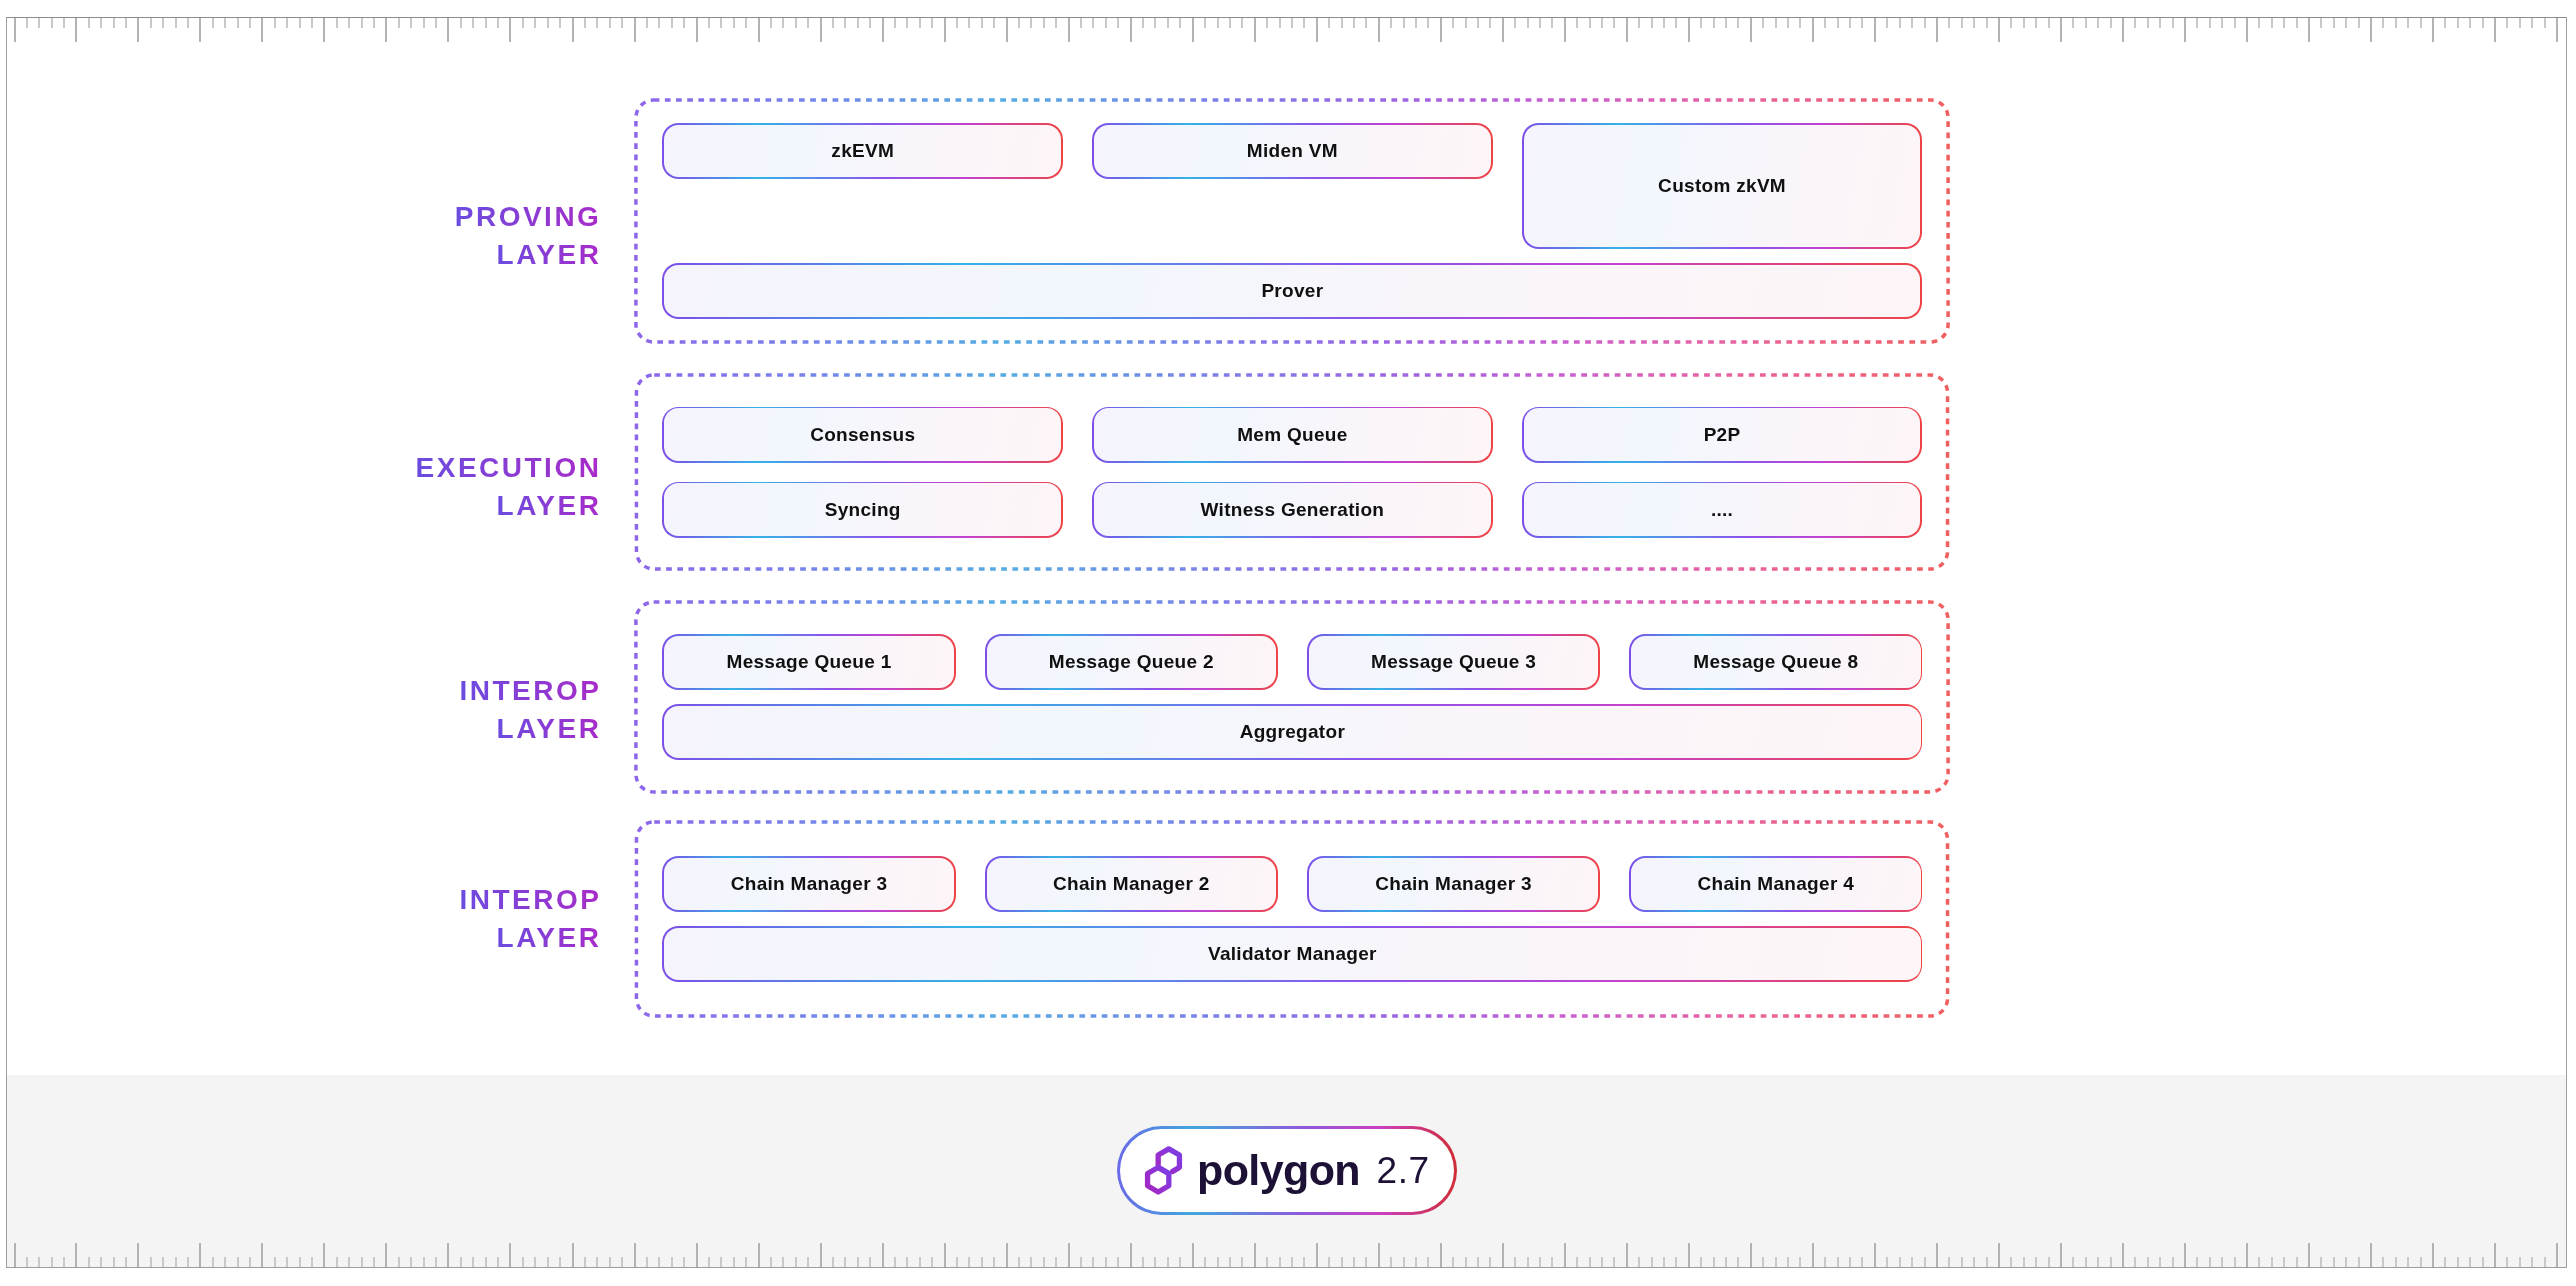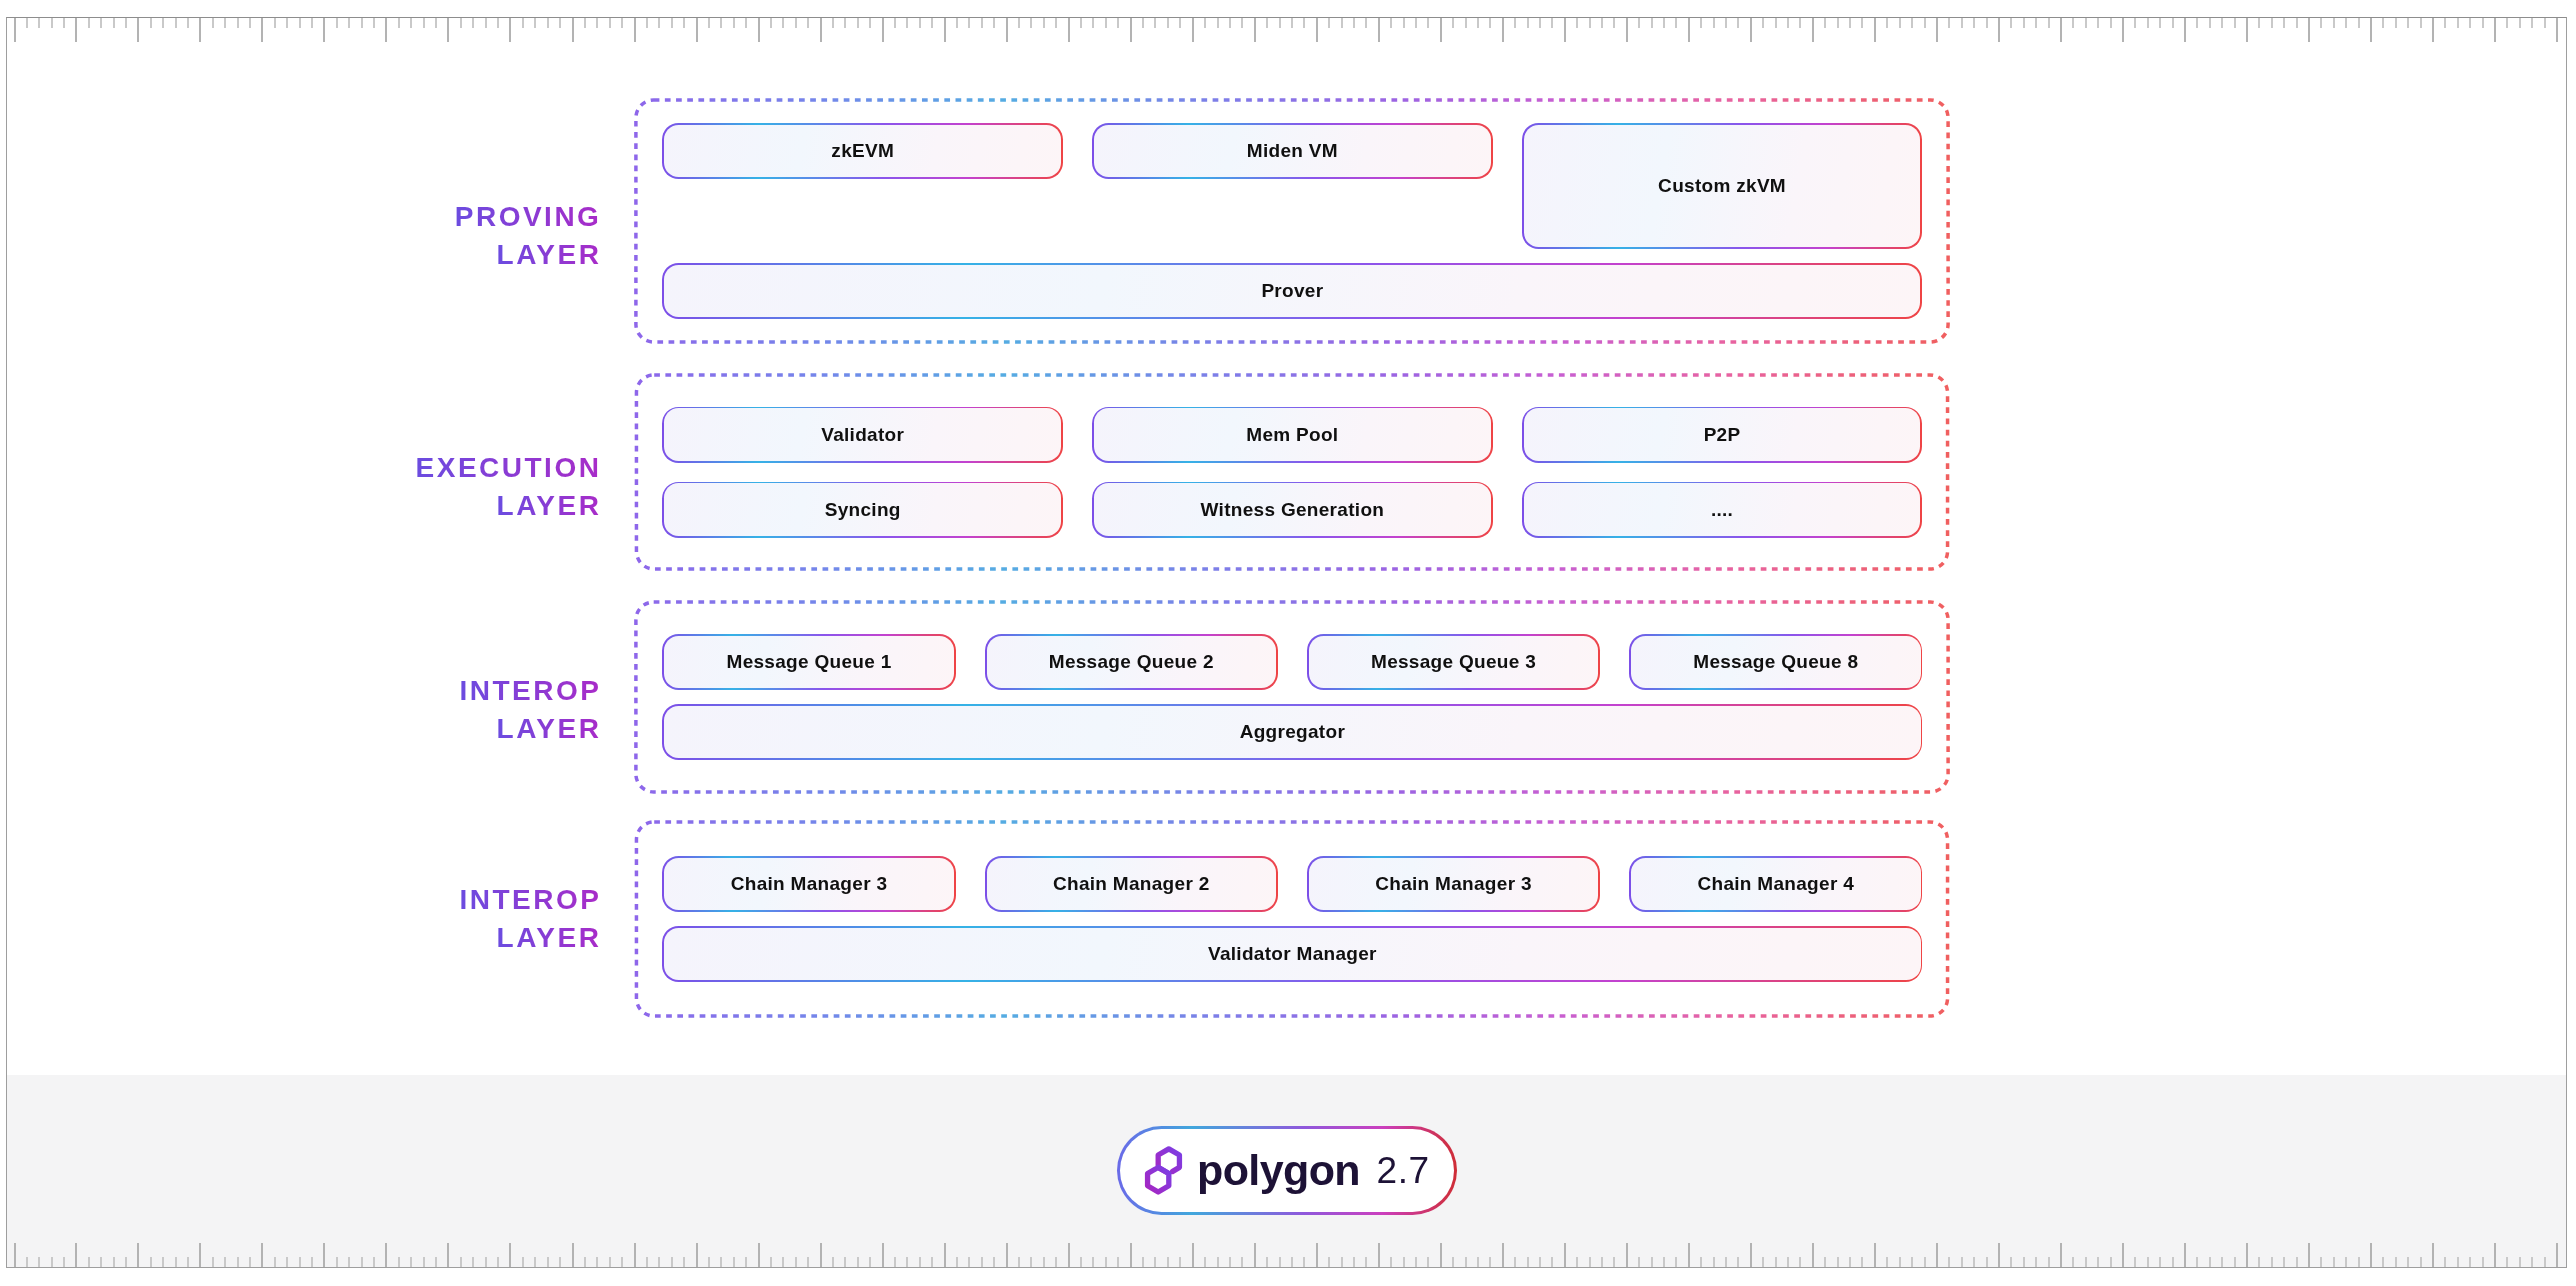--- a/index.html
+++ b/index.html
@@ -529,24 +529,24 @@
                 <stop offset="58%" stop-color="#9c64e2"></stop>
                 <stop offset="70%" stop-color="#c75fd2"></stop>
                 <stop offset="83%" stop-color="#e763a2"></stop>
                 <stop offset="100%" stop-color="#f05f5f"></stop>
               </linearGradient>
             </defs>
             <rect x="3" y="3" width="2066" height="306" rx="28" fill="none" stroke="url(#dashgrad1)" stroke-width="5.5" stroke-dasharray="9 8.6"></rect>
           </svg>
         <div class="grid g-execution">
           <div class="box">
-              <div class="box-inner">Validator</div>
-            </div>
-          <div class="box">
-              <div class="box-inner">Mem Pool</div>
+              <div class="box-inner">Consensus</div>
+            </div>
+          <div class="box">
+              <div class="box-inner">Mem Queue</div>
             </div>
           <div class="box">
               <div class="box-inner">P2P</div>
             </div>
           <div class="box">
               <div class="box-inner">Syncing</div>
             </div>
           <div class="box">
               <div class="box-inner">Witness Generation</div>
             </div>

